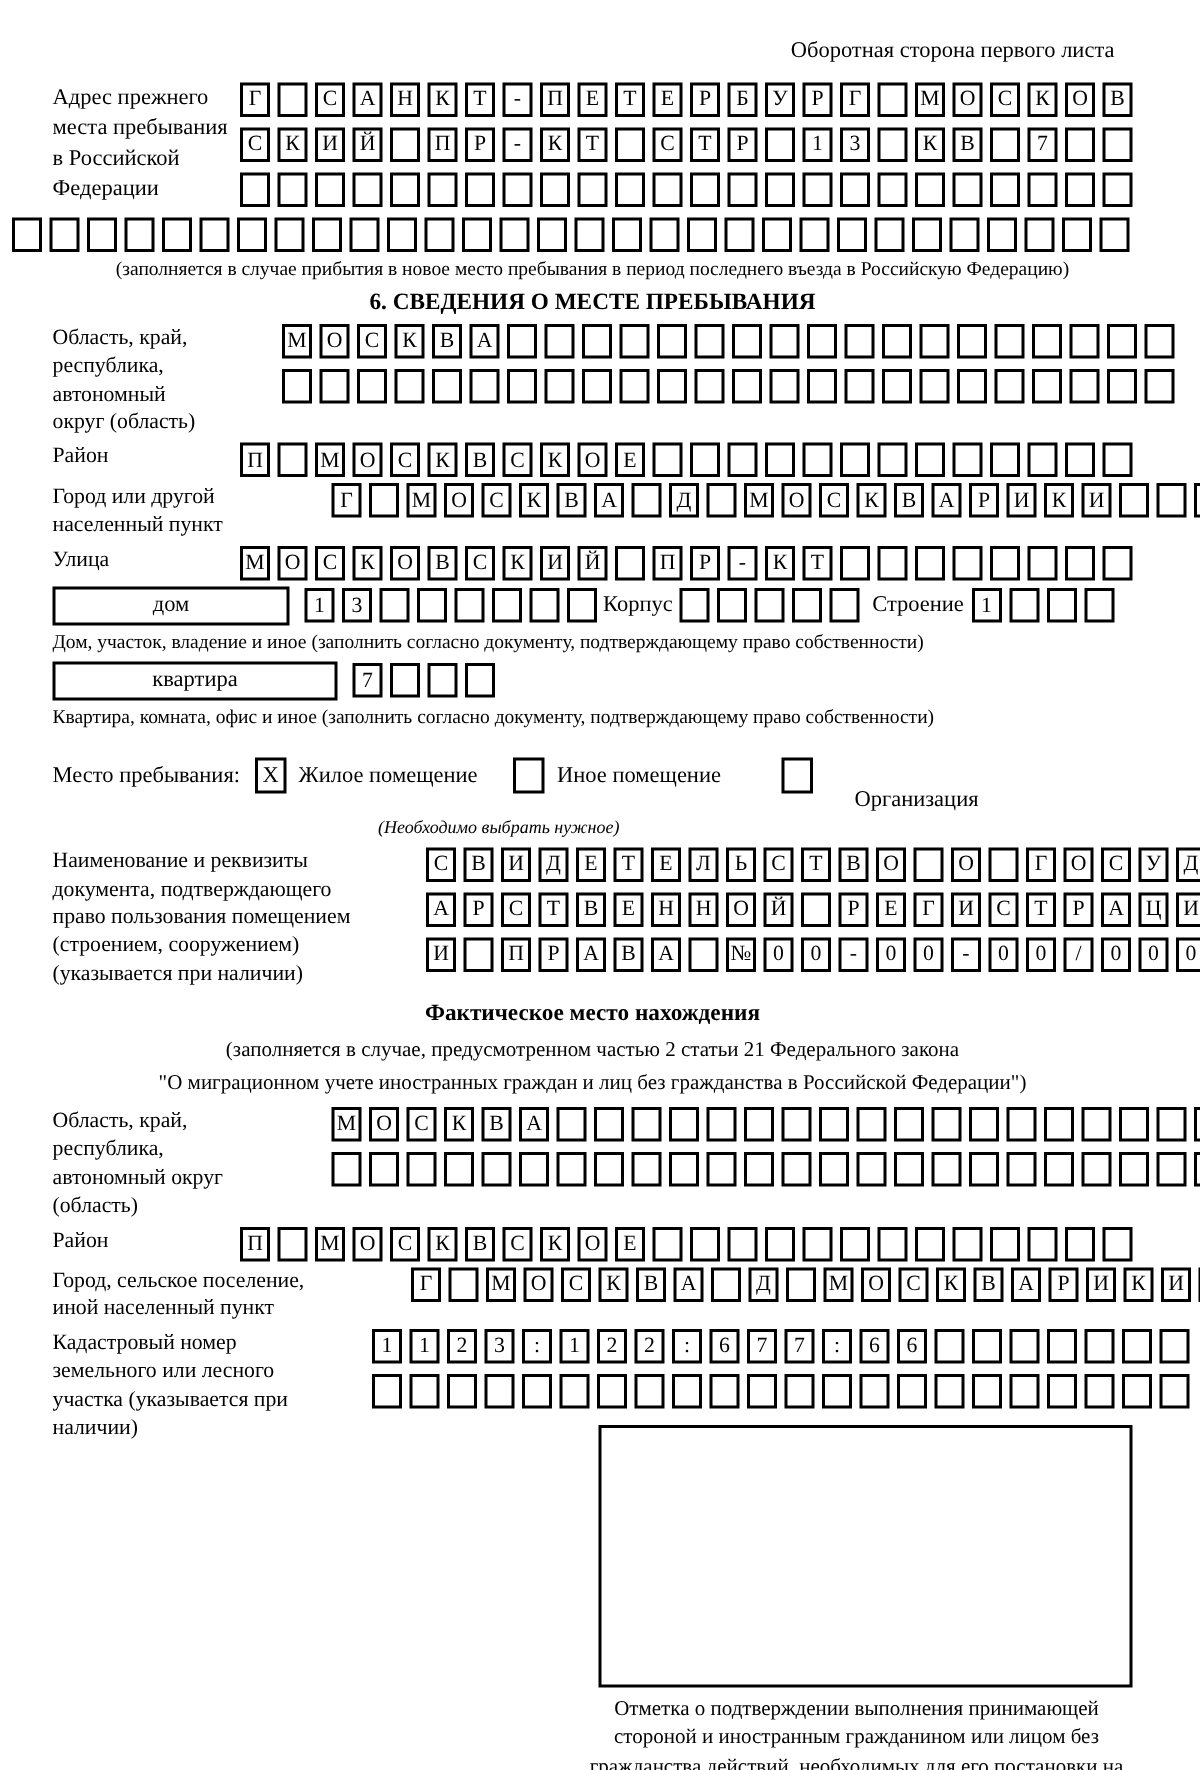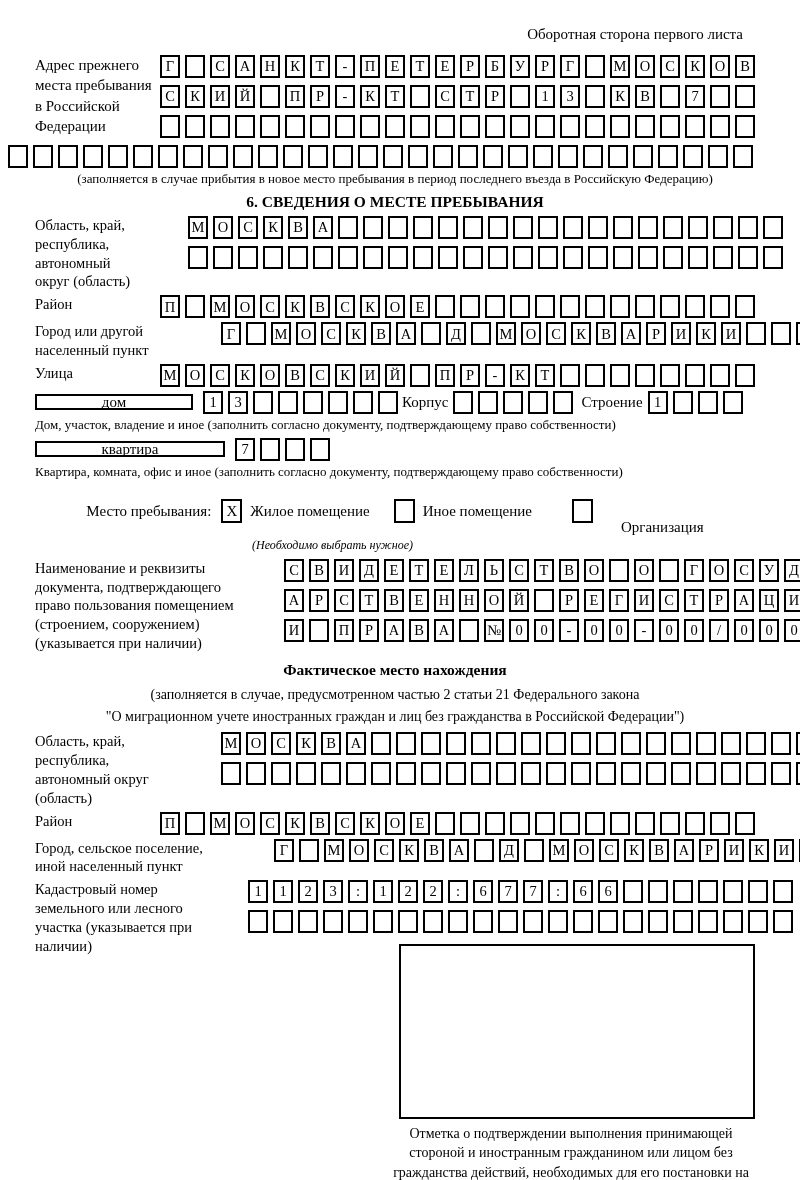--- a/index.html
+++ b/index.html
@@ -21,29 +21,29 @@
   .center{text-align:center;}
 
   .sec-title{font-weight:700;font-size:15.5px;text-align:center;margin:5px 0 5px 0;}
 
   .field{display:flex;align-items:flex-start;margin-bottom:4px;gap:41px;}
   .field-label{font-size:14.5px;line-height:1.3;flex:none;}
   .w112{width:112px;} .w140{width:145px;} .w170{width:172px;} .w195{width:198px;} .w208{width:208px;}
   .rows-col{margin-left:auto;display:flex;flex-direction:column;gap:7px;align-items:flex-end;}
 
   .house-row{display:flex;align-items:center;margin:4px 0 3px 0;}
-  .wbox{box-sizing:border-box;border:2px solid #000;height:16px;display:flex;align-items:center;
+  .wbox{box-sizing:border-box;border:2px solid #000;height:26px;display:flex;align-items:center;
         justify-content:center;font-size:15px;flex:none;}
   .wbox-house{width:158px;margin-right:10px;}
   .wbox-apt{width:190px;margin-right:10px;}
   .inline-label{font-size:15px;flex:none;}
   .lbl-korpus{margin:0 5px 0 4px;}
   .lbl-stroenie{margin:0 5px 0 8px;}
 
-  .place-row{display:flex;align-items:center;margin:6px 0 2px 0;font-size:15px;justify-content:center;}
+  .place-row{display:flex;align-items:center;margin:6px 0 2px 0;font-size:15px;}
   .chk{flex:none;box-sizing:border-box;width:21px;height:24px;border:2px solid #000;
        display:flex;align-items:center;justify-content:center;font-size:15px;}
   .plabel{margin-right:10px;}
   .optlabel{margin-left:8px;}
   .chk2{margin-left:24px;} .chk3{margin-left:40px;}
   .opt3{margin-left:28px;margin-top:32px;}
   .choose-note{font-size:12px;margin:1px 0 6px 90px;width:415px;text-align:center;font-style:italic;}
 
   .fact-note{font-size:14px;line-height:1.4;text-align:center;margin:0 0 2px 0;}
   .sec-title2{font-weight:700;font-size:15.5px;text-align:center;margin:8px 0 6px 0;}

